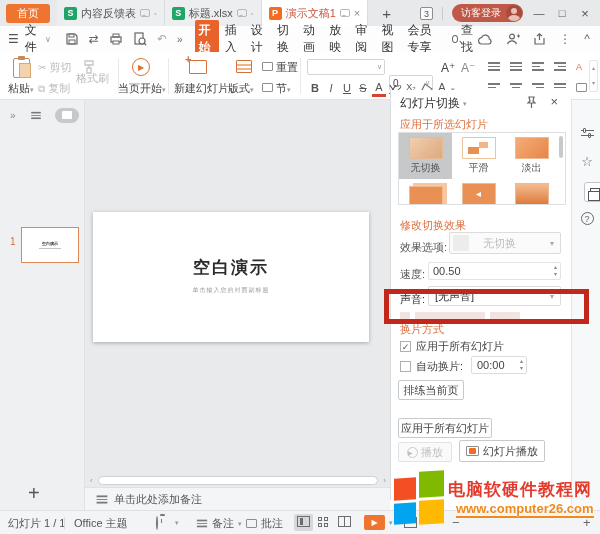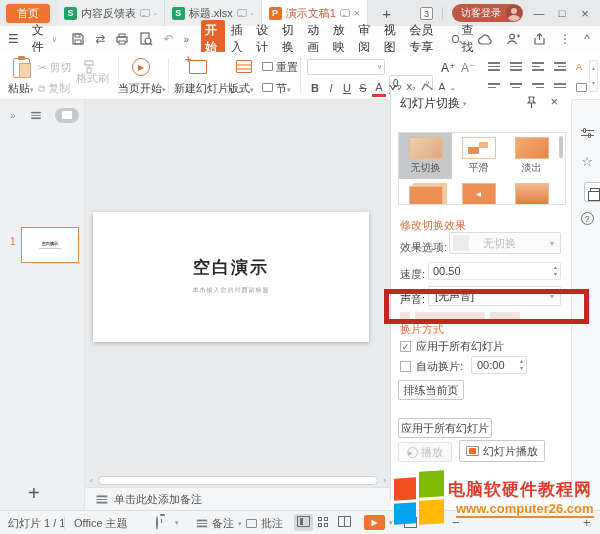--- a/index.html
+++ b/index.html
@@ -24,21 +24,21 @@
   .tb-sep { width:1px; height:13px; background:#c9cbcd; }
   .login-pill { position:relative; height:18px; background:#c05848; border-radius:9px; color:#fff; font-size:10px; display:flex; align-items:center; padding:0 22px 0 9px; }
   .avatar { position:absolute; right:1px; top:1px; width:16px; height:16px; border-radius:50%; background:#a94b3c; overflow:hidden; }
   .avatar::before { content:""; position:absolute; left:5px; top:3px; width:6px; height:6px; border-radius:50%; background:#e9c0b4; }
   .avatar::after { content:""; position:absolute; left:2px; top:10px; width:12px; height:8px; border-radius:50%; background:#e9c0b4; }
   .winbtn { font-size:11px; color:#555; width:14px; text-align:center; }
 
   
   .menubar { position:absolute; left:0; top:26px; width:600px; height:26px; background:#fdfdfd; display:flex; align-items:center; font-size:12px; color:#333; }
   .mb-hamb { margin-left:8px; color:#555; font-size:12px; }
-  .mb-file { margin-left:13px; }
+  .mb-file { margin-left:6px; }
   .mb-caret { color:#999; font-size:8px; margin-left:2px; }
   .qa-icons { display:flex; align-items:center; gap:10px; margin-left:14px; color:#666; }
   .qa-icons svg { display:block; }
   .nav-items { display:flex; align-items:center; gap:2px; margin-left:12px; }
   .nav-item { padding:2px 4px; font-size:12px; color:#333; }
   .nav-item.active { background:#e8632c; color:#fff; border-radius:2px; font-weight:bold; }
   .find-box { display:flex; align-items:center; gap:3px; margin-left:8px; color:#444; }
   .mag { width:8px; height:8px; border:1.4px solid #666; border-radius:50%; position:relative; }
   .mag::after { content:""; position:absolute; left:6px; top:6px; width:4px; height:1.4px; background:#666; transform:rotate(45deg); }
   .mb-right { margin-left:auto; display:flex; align-items:center; gap:13px; padding-right:10px; color:#666; }
@@ -425,20 +425,21 @@
     <span class="rcaret">▾</span>
   </div>
   <span class="rp-pin">
     <svg width="11" height="13" viewBox="0 0 11 13">
         <path d="M3 1h5l-1 4 2 2H2l2-2z" fill="none" stroke="#666" stroke-width="1.2"></path>
         <path d="M5.5 7v5" stroke="#666" stroke-width="1.2"></path>
       </svg>
   </span>
   <span class="rp-x">×</span>
 
+  <div class="orange-h" style="top:27px;">应用于所选幻灯片</div>
 
   <div class="tgrid">
     <div class="tcells">
       <div class="tcell sel">
         <div class="ti ti0"></div>
         <div class="lab">无切换</div>
       </div>
       <div class="tcell">
         <div class="ti ti1"></div>
         <div class="lab">平滑</div>

